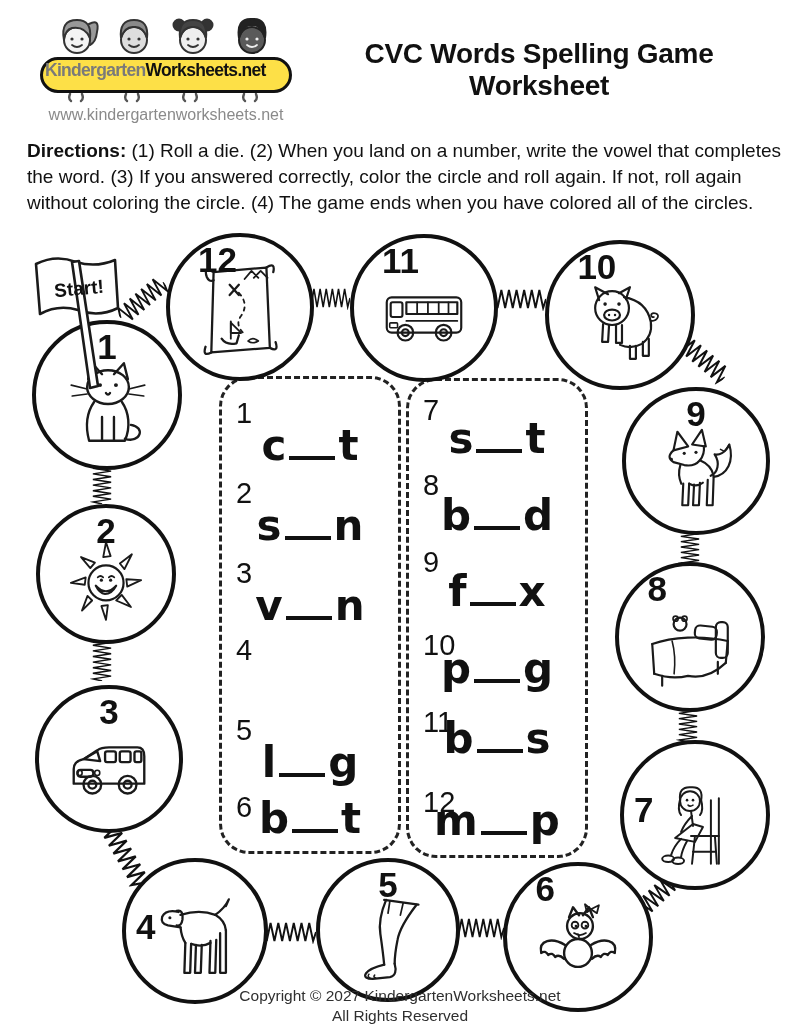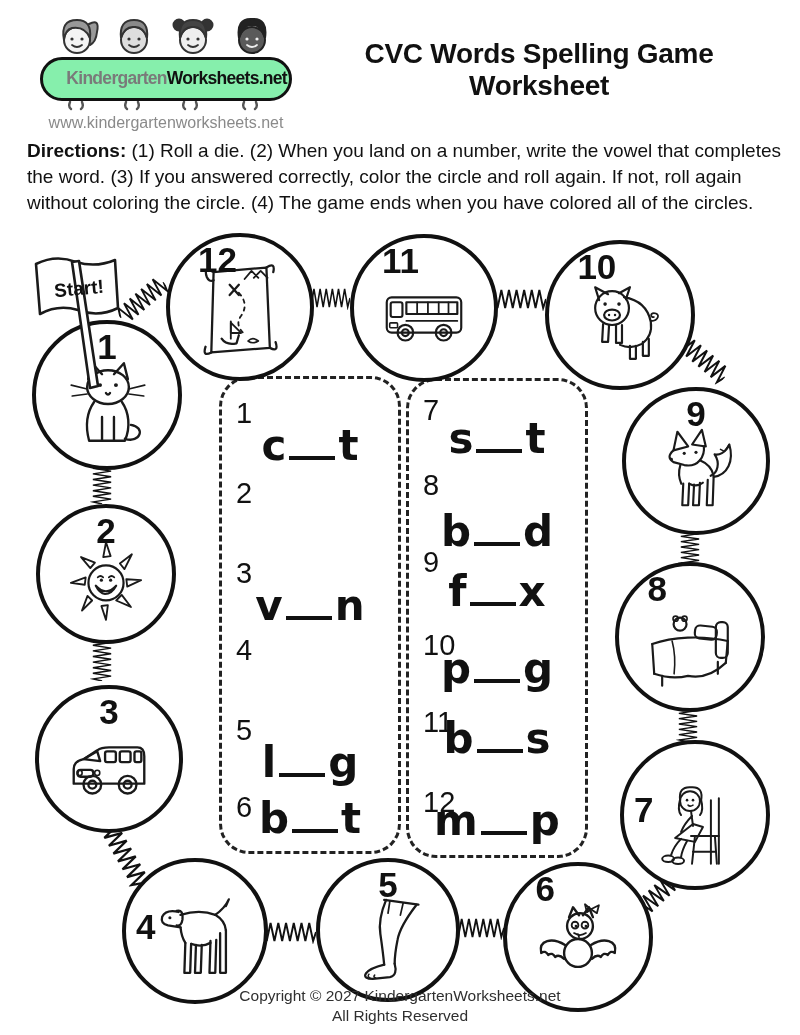--- a/index.html
+++ b/index.html
@@ -2,22 +2,22 @@
 <html><head>
 <meta charset="utf-8">
 <style>
   html,body{margin:0;padding:0;background:#fff;}
   .page{position:relative;width:800px;height:1035px;background:#fff;overflow:hidden;
         font-family:"Liberation Sans",sans-serif;color:#111;}
 
   
   .logo{position:absolute;left:40px;top:6px;width:252px;}
   .logo-kids{display:block;width:248px;height:58px;margin:0 auto -7px auto;position:relative;z-index:1;}
-  .logo-box{position:relative;z-index:2;border:3.5px solid #111;border-radius:22px;background:#86efac;
-            text-align:right;padding:8px 2px 9px 2px;white-space:nowrap;}
+  .logo-box{position:relative;z-index:2;border:3.5px solid #111;border-radius:22px;background:#fde047;
+            text-align:left;padding:0 2px 9px 2px;white-space:nowrap;}
   .logo-box .pre{font-weight:bold;font-size:17.5px;letter-spacing:-0.7px;color:#7a7a7a;}
   .logo-box .suf{font-weight:bold;font-size:17.5px;letter-spacing:-0.7px;color:#111;}
   .logo-feet{display:block;width:240px;height:10px;margin:0 auto;}
   .logo-url{margin-top:3px;text-align:center;color:#8a8a8a;font-size:16px;}
 
   
   .title{position:absolute;left:292px;top:26px;width:470px;margin:12px;text-align:center;
          font-size:28px;font-weight:600;letter-spacing:-0.3px;}
   .name-row{position:absolute;left:386px;top:88px;white-space:nowrap;}
   .name-label{font-size:25px;font-weight:700;vertical-align:bottom;}
@@ -186,20 +186,21 @@
       </svg>
     </div>
 
   <div class="wordbox left">
     <div class="wrow" style="top:20px">
       <span class="wnum">1</span>
       <span class="wword"><span>c</span><span class="blank"></span><span>t</span></span>
     </div>
     <div class="wrow" style="top:100px">
       <span class="wnum">2</span>
+      <span class="wword"><span>s</span><span class="blank"></span><span>n</span></span>
     </div>
     <div class="wrow" style="top:180px">
       <span class="wnum">3</span>
       <span class="wword"><span>v</span><span class="blank"></span><span>n</span></span>
     </div>
     <div class="wrow" style="top:257px">
       <span class="wnum">4</span>
     </div>
     <div class="wrow" style="top:337px">
       <span class="wnum">5</span>
@@ -211,21 +212,21 @@
     </div>
   </div>
 
   <div class="wordbox right">
     <div class="wrow" style="top:15px">
       <span class="wnum">7</span>
       <span class="wword" style="top:22px"><span>s</span><span class="blank"></span><span>t</span></span>
     </div>
     <div class="wrow" style="top:90px">
       <span class="wnum">8</span>
-      <span class="wword" style="top:40px"><span>b</span><span class="blank"></span><span>d</span></span>
+      <span class="wword" style="top:24px"><span>b</span><span class="blank"></span><span>d</span></span>
     </div>
     <div class="wrow" style="top:167px">
       <span class="wnum">9</span>
       <span class="wword" style="top:23px"><span>f</span><span class="blank"></span><span>x</span></span>
     </div>
     <div class="wrow" style="top:250px">
       <span class="wnum">10</span>
       <span class="wword" style="top:17px"><span>p</span><span class="blank"></span><span>g</span></span>
     </div>
     <div class="wrow" style="top:327px">

